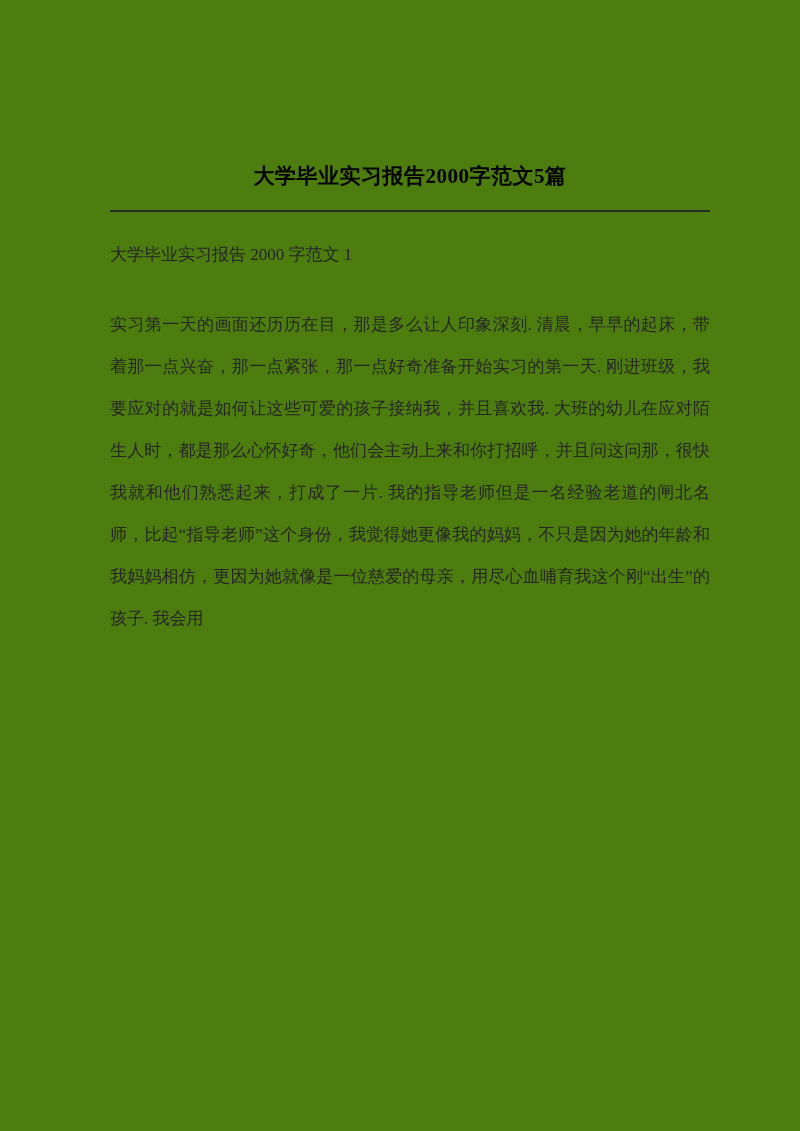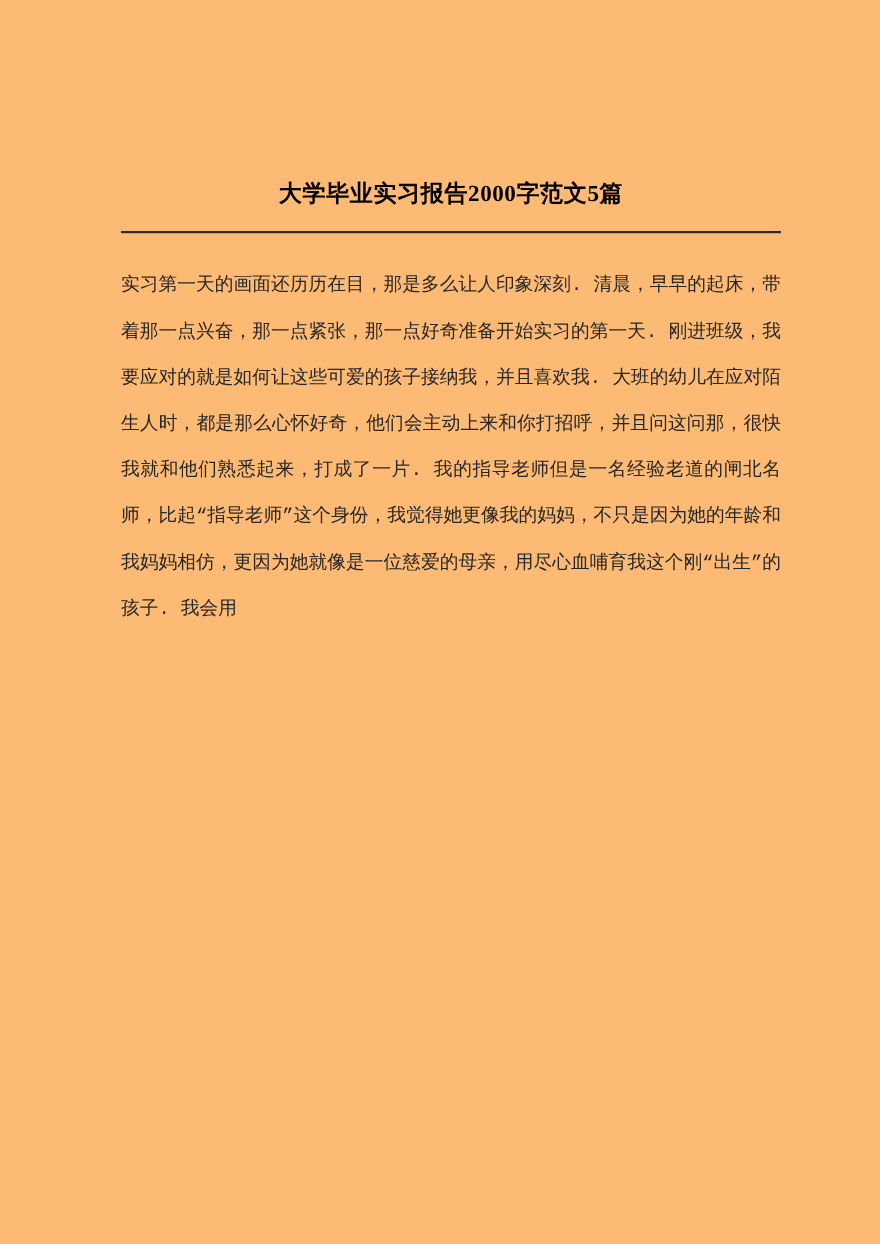--- a/index.html
+++ b/index.html
@@ -5,21 +5,21 @@
   html, body {
     margin: 0;
     padding: 0;
     background: #ffffff;
   }
   .page {
     position: relative;
     width: 800px;
     height: 1131px;
     margin: 0 auto;
-    background: #fdba74;
+    background: #4d7c0f;
     overflow: hidden;
     font-family: "Liberation Serif", "DejaVu Serif", serif;
     color: #1a1a1a;
   }
   .doc-content {
     position: absolute;
     left: 110px;
     top: 0;
     width: 600px;
   }
@@ -50,27 +50,27 @@
     text-align: left;
   }
   .para {
     margin: 0;
     text-align: justify;
     text-justify: inter-character;
     word-break: break-all;
   }
   .para-gap {
     margin-top: 28px;
-    font-family: Liberation Mono, monospace;
   }
 </style>
 </head>
 <body>
 
 <div class="page">
   <div class="doc-content">
     <h1 class="doc-title">大学毕业实习报告2000字范文5篇</h1>
     <div class="title-rule"></div>
     <div class="doc-body">
+      <p class="section-heading">大学毕业实习报告 2000 字范文 1</p>
       <p class="para para-gap">实习第一天的画面还历历在目，那是多么让人印象深刻. 清晨，早早的起床，带着那一点兴奋，那一点紧张，那一点好奇准备开始实习的第一天. 刚进班级，我要应对的就是如何让这些可爱的孩子接纳我，并且喜欢我. 大班的幼儿在应对陌生人时，都是那么心怀好奇，他们会主动上来和你打招呼，并且问这问那，很快我就和他们熟悉起来，打成了一片. 我的指导老师但是一名经验老道的闸北名师，比起“指导老师”这个身份，我觉得她更像我的妈妈，不只是因为她的年龄和我妈妈相仿，更因为她就像是一位慈爱的母亲，用尽心血哺育我这个刚“出生”的孩子. 我会用</p>
     </div>
   </div>
 </div>
 
 </body></html>

